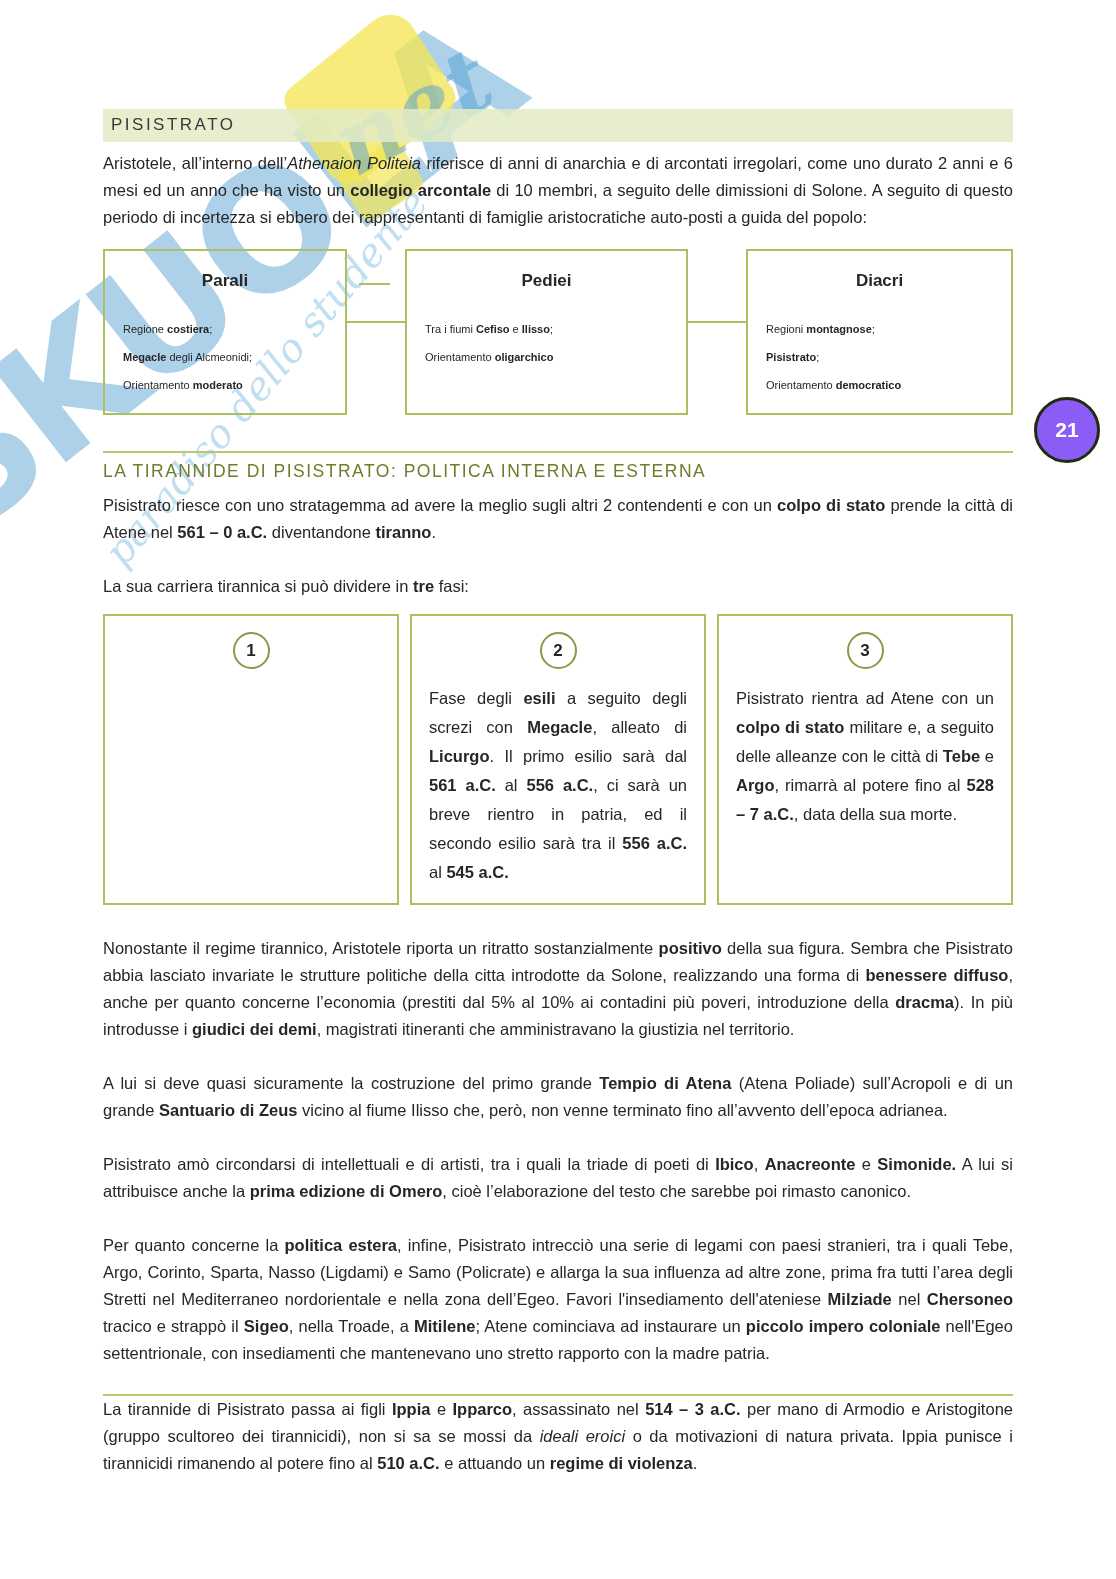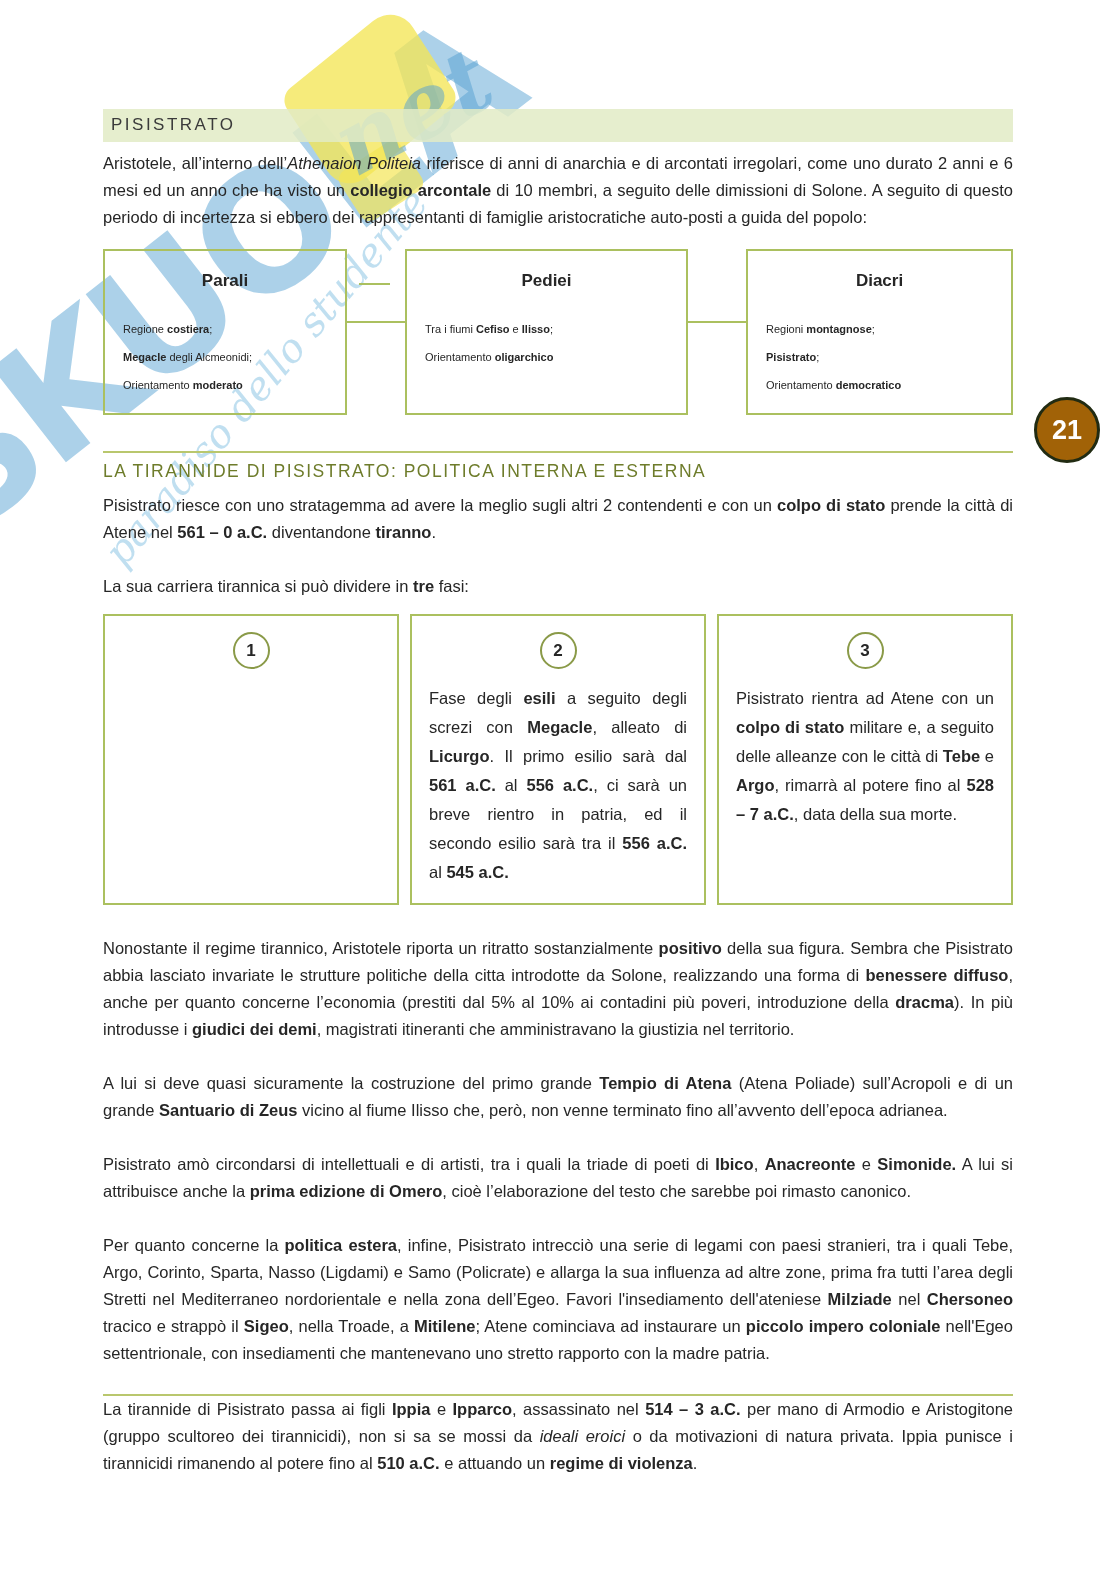--- a/index.html
+++ b/index.html
@@ -80,23 +80,23 @@
   .phase{flex:1;border:2px solid #abc05f;box-sizing:border-box;padding:14px 17px 16px 17px;}
   .phase-num{
     width:37px;height:37px;border:2px solid #8a9a48;border-radius:50%;
     margin:2px auto 15px auto;display:flex;align-items:center;justify-content:center;
     font-weight:bold;font-size:17px;color:#262626;box-sizing:border-box;
   }
   .phase-text{font-size:16.5px;line-height:29px;text-align:justify;}
   
   .page-badge{
     position:absolute;top:397px;right:16px;width:66px;height:66px;
-    border-radius:50%;background:#a16207;border:3px solid #212b12;
+    border-radius:50%;background:#8b5cf6;border:3px solid #212b12;
     box-sizing:border-box;display:flex;align-items:center;justify-content:center;
-    color:#ffffff;font-weight:bold;font-size:27px;z-index:2;
+    color:#ffffff;font-weight:bold;font-size:21px;z-index:2;
   }
 </style>
 </head>
 <body>
 
 <div class="page">
 
   <div class="watermark">
     <div class="wm-brand">SKUOLA</div>
     <div class="wm-flag"></div>

